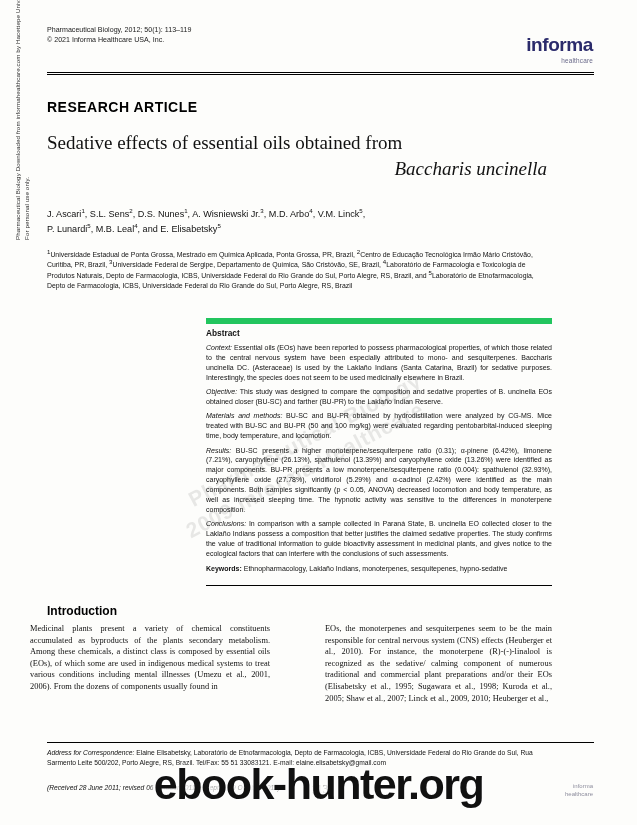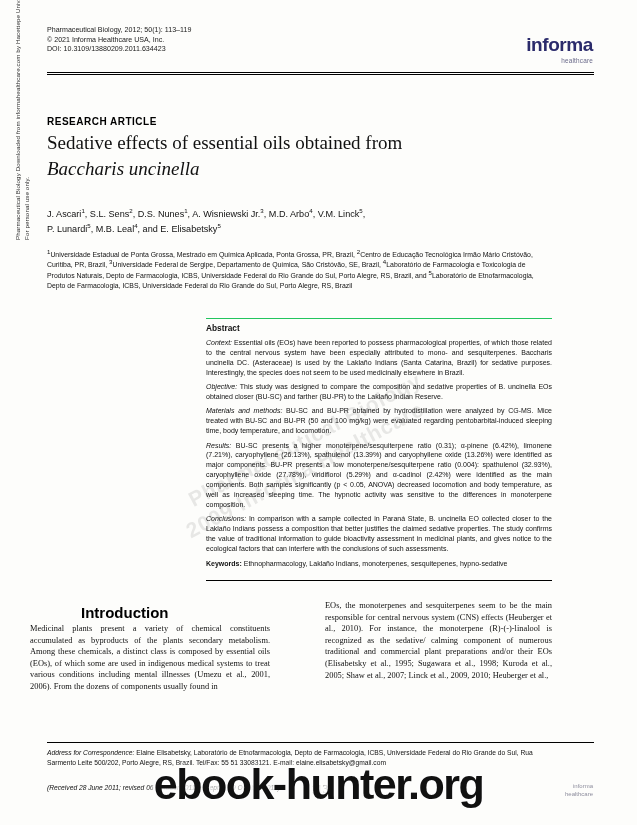--- a/index.html
+++ b/index.html
@@ -60,34 +60,33 @@
   .rule {
     position:absolute; left:47px; right:43px;
     border-top:1px solid #000;
   }
   .rule.top { top:72px; }
   .rule.bot { top:74px; border-top:0.5px solid #000; }
 
   .artlabel {
     position:absolute; left:47px; top:99px;
     font-family:"Liberation Sans", sans-serif;
-    font-size:10px; font-weight:bold;
+    font-size:14px; font-weight:bold;
     letter-spacing:0.5px;
-    margin-top:17px;
   }
 
   
   .title {
     position:absolute; left:47px; top:130px; width:500px;
     font-family:"Liberation Serif", serif;
     font-size:19px;
     line-height:26px;
     color:#111;
   }
-  .title .it { font-style:italic; }
+  .title .it { font-style:italic;text-align:right; }
 
   
   .authors {
     position:absolute; left:47px; top:207px; width:505px;
     font-family:"Liberation Sans", sans-serif;
     font-size:9.1px;
     line-height:14.5px;
     color:#111;
   }
   sup { font-size:6.1px; vertical-align:super; line-height:0; }
@@ -102,51 +101,51 @@
   }
 
   
   .abstract {
     position:absolute; left:206px; top:318px; width:346px;
     font-family:"Liberation Sans", sans-serif;
     font-size:7.0px;
     line-height:9.9px;
     color:#111;
     text-align:justify;
-    border-top:1px solid #22c55e;
+    border-top:6px solid #22c55e;
     border-bottom:1px solid #000;
     padding:5px 0 7px 0;
   }
   .abstract h4 {
     margin:0 0 4px 0;
     font-size:8.3px;
     font-weight:bold;
   }
   .abstract p { margin:0 0 4.5px 0; }
   .abstract .hd { font-style:italic; }
   .abstract i { font-style:italic; }
   .kw { margin-top:5px; }
   .kw b { font-weight:bold; }
 
   
   .bodyhead {
     position:absolute; left:47px; top:604px;
     font-family:"Liberation Sans", sans-serif;
-    font-size:15px; font-weight:bold;margin-left:34px;
+    font-size:12px; font-weight:bold;
   }
   .col {
     position:absolute;
     font-family:"Liberation Serif", serif;
     font-size:8.4px;
     line-height:11.6px;
     text-align:justify;
     color:#111;
   }
   .col.left  { left:30px;  top:623px; width:240px; }
-  .col.right { left:325px; top:600px; width:227px; }
+  .col.right { left:325px; top:623px; width:227px; }
 
   
   .footrule {
     position:absolute; left:47px; right:43px; top:742px;
     border-top:1px solid #000;
   }
   .corr {
     position:absolute; left:47px; top:748px; width:505px;
     font-family:"Liberation Sans", sans-serif;
     font-size:6.7px;
@@ -224,21 +223,20 @@
 <div class="page">
 
   <div class="sidebar">
     <span>Pharmaceutical Biology Downloaded from informahealthcare.com by Hacettepe Univ. on 09/29/12</span>
     <span class="l2">For personal use only.</span>
   </div>
 
   <div class="masthead">
     <div>Pharmaceutical Biology, 2012; 50(1): 113–119</div>
     <div>© 2021 Informa Healthcare USA, Inc.</div>
-    <div>DOI: 10.3109/13880209.2011.634423</div>
   </div>
 
   <div class="informa">
     <div class="brand">informa</div>
     <div class="sub">healthcare</div>
   </div>
 
   <div class="rule top"></div>
   <div class="rule bot"></div>
 

